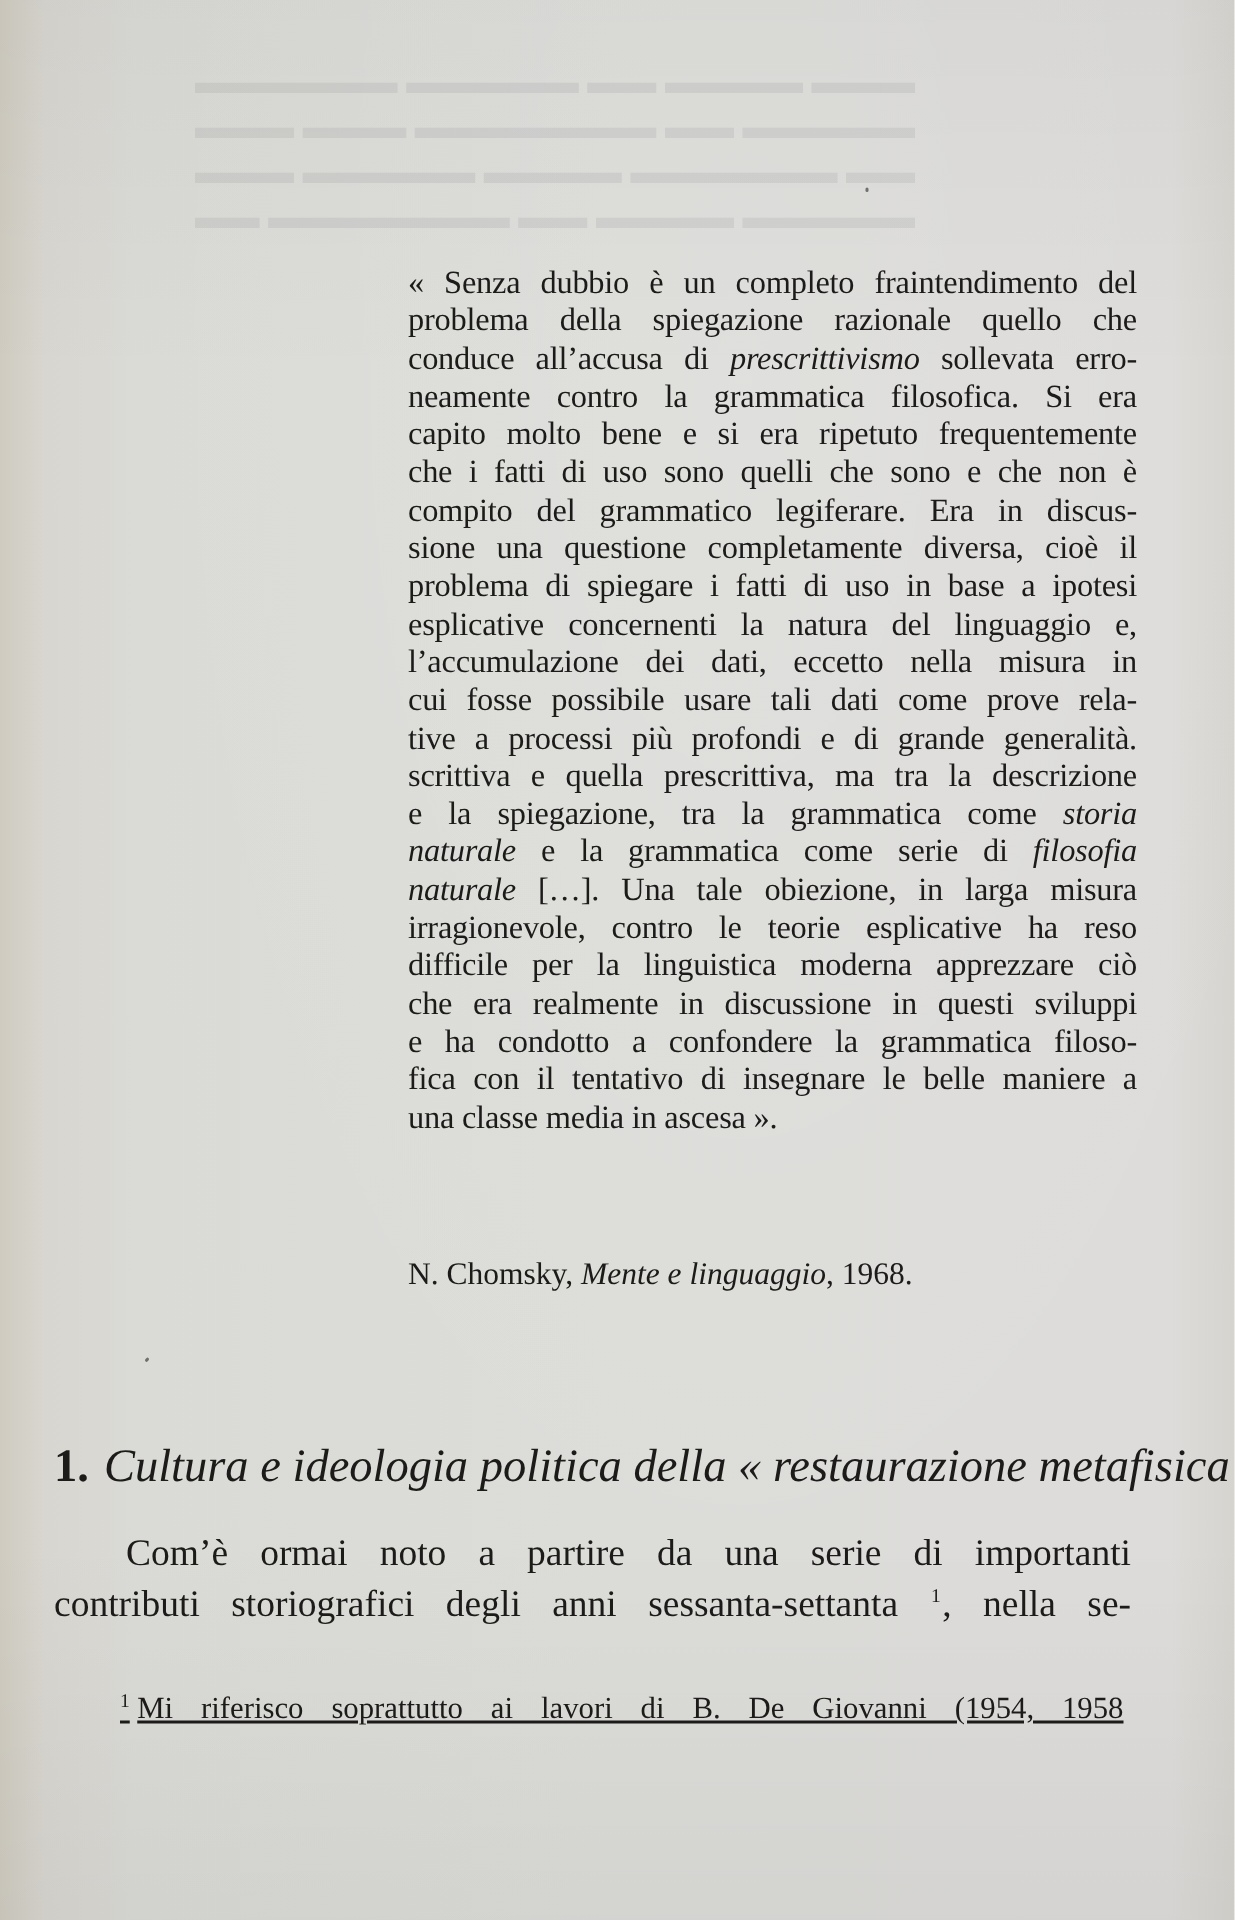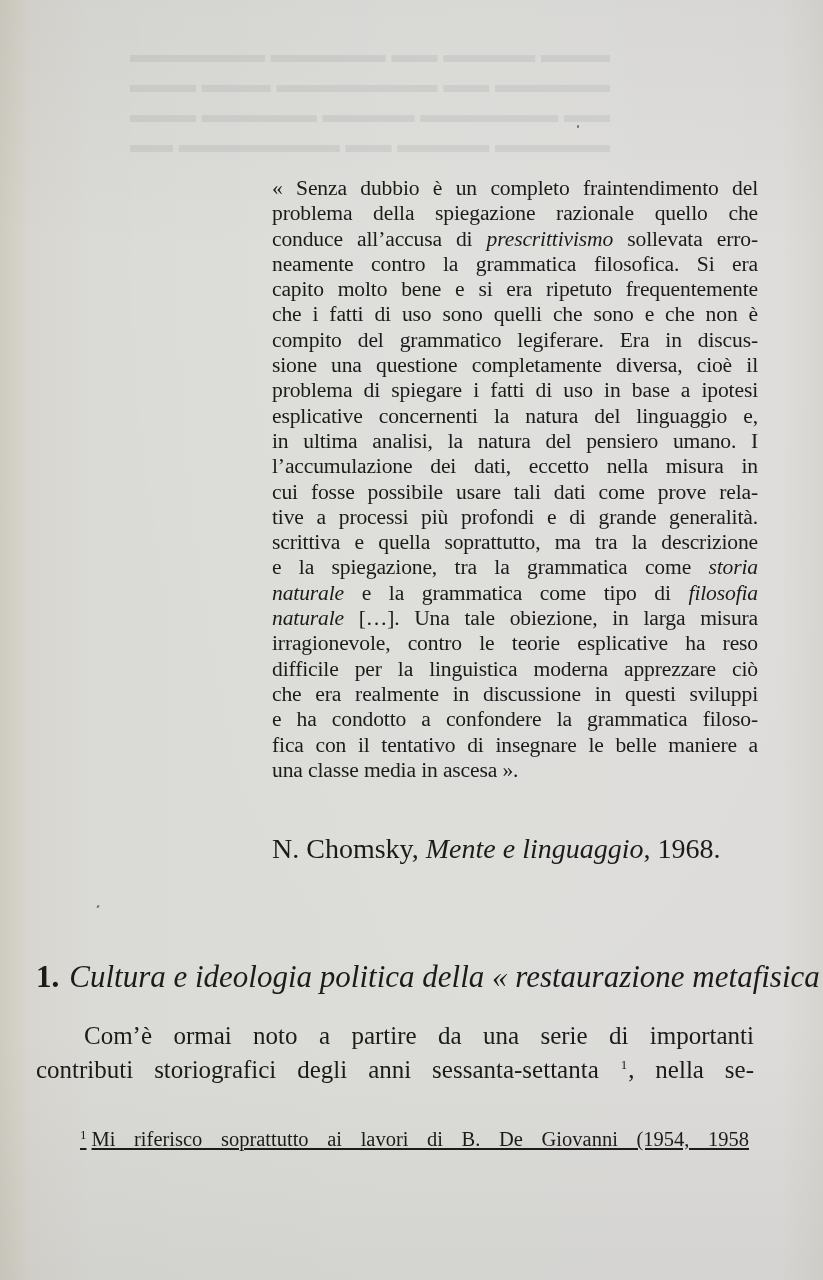--- a/index.html
+++ b/index.html
@@ -57,21 +57,21 @@
       white-space: nowrap;
     }
     .epigraph .line.last {
       text-align-last: left;
     }
     .it { font-style: italic; margin-top: 24px; }
     .attribution {
       position: absolute;
       left: 272px;
       top: 836px;
-      font-size: 28px;
+      font-size: 21px;
       line-height: 26px;
       white-space: nowrap;
     }
     .section-heading {
       position: absolute;
       left: 36px;
       top: 962px;
       font-size: 31px;
       line-height: 30px;
       white-space: nowrap;
@@ -158,27 +158,26 @@
       <span class="line"><span>« Senza dubbio è un completo fraintendimento del</span></span>
       <span class="line"><span>problema della spiegazione razionale quello che</span></span>
       <span class="line"><span>conduce all’accusa di </span><span class="it">prescrittivismo</span><span> sollevata erro-</span></span>
       <span class="line"><span>neamente contro la grammatica filosofica. Si era</span></span>
       <span class="line"><span>capito molto bene e si era ripetuto frequentemente</span></span>
       <span class="line"><span>che i fatti di uso sono quelli che sono e che non è</span></span>
       <span class="line"><span>compito del grammatico legiferare. Era in discus-</span></span>
       <span class="line"><span>sione una questione completamente diversa, cioè il</span></span>
       <span class="line"><span>problema di spiegare i fatti di uso in base a ipotesi</span></span>
       <span class="line"><span>esplicative concernenti la natura del linguaggio e,</span></span>
-      <span class="line"><span>in ultima analisi, la natura del pensiero umano. I</span></span>
       <span class="line"><span>l’accumulazione dei dati, eccetto nella misura in</span></span>
       <span class="line"><span>cui fosse possibile usare tali dati come prove rela-</span></span>
       <span class="line"><span>tive a processi più profondi e di grande generalità.</span></span>
-      <span class="line"><span>scrittiva e quella soprattutto, ma tra la descrizione</span></span>
+      <span class="line"><span>scrittiva e quella prescrittiva, ma tra la descrizione</span></span>
       <span class="line"><span>e la spiegazione, tra la grammatica come </span><span class="it">storia</span></span>
-      <span class="line"><span class="it">naturale</span><span> e la grammatica come tipo di </span><span class="it">filosofia</span></span>
+      <span class="line"><span class="it">naturale</span><span> e la grammatica come serie di </span><span class="it">filosofia</span></span>
       <span class="line"><span class="it">naturale</span><span> […]. Una tale obiezione, in larga misura</span></span>
       <span class="line"><span>irragionevole, contro le teorie esplicative ha reso</span></span>
       <span class="line"><span>difficile per la linguistica moderna apprezzare ciò</span></span>
       <span class="line"><span>che era realmente in discussione in questi sviluppi</span></span>
       <span class="line"><span>e ha condotto a confondere la grammatica filoso-</span></span>
       <span class="line"><span>fica con il tentativo di insegnare le belle maniere a</span></span>
       <span class="line last"><span>una classe media in ascesa ».</span></span>
     </div>
 
   <div class="attribution">

